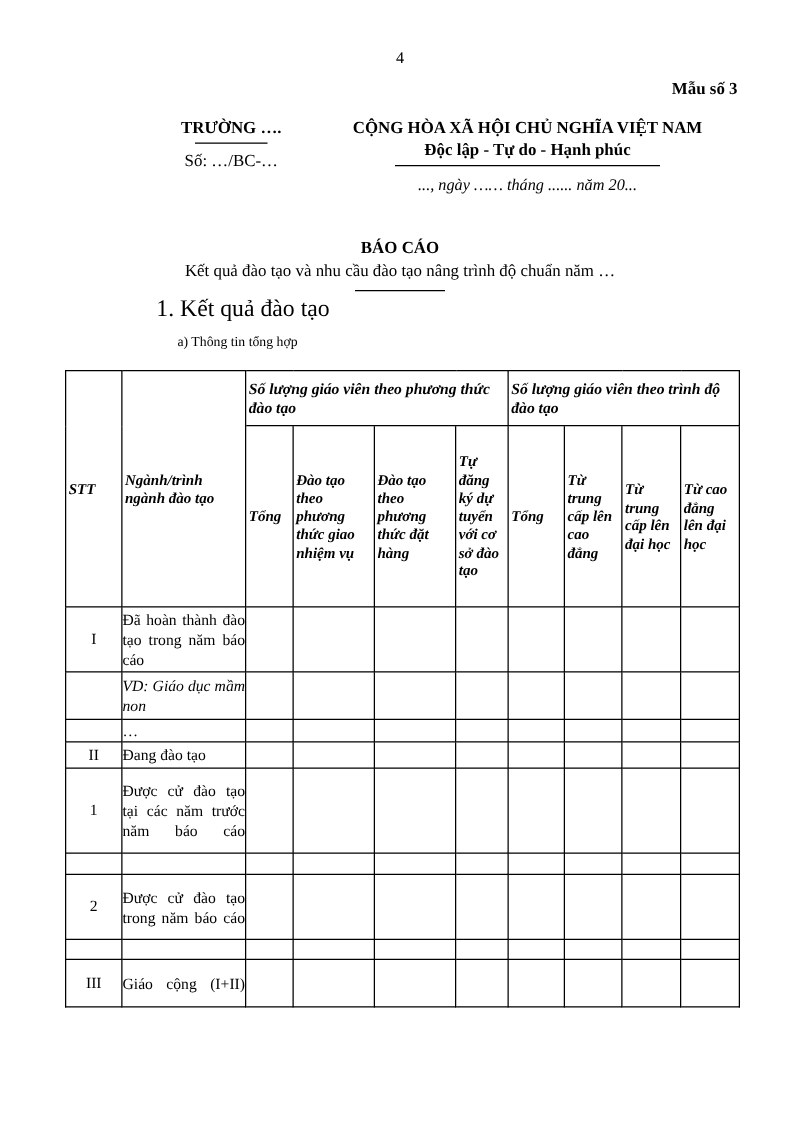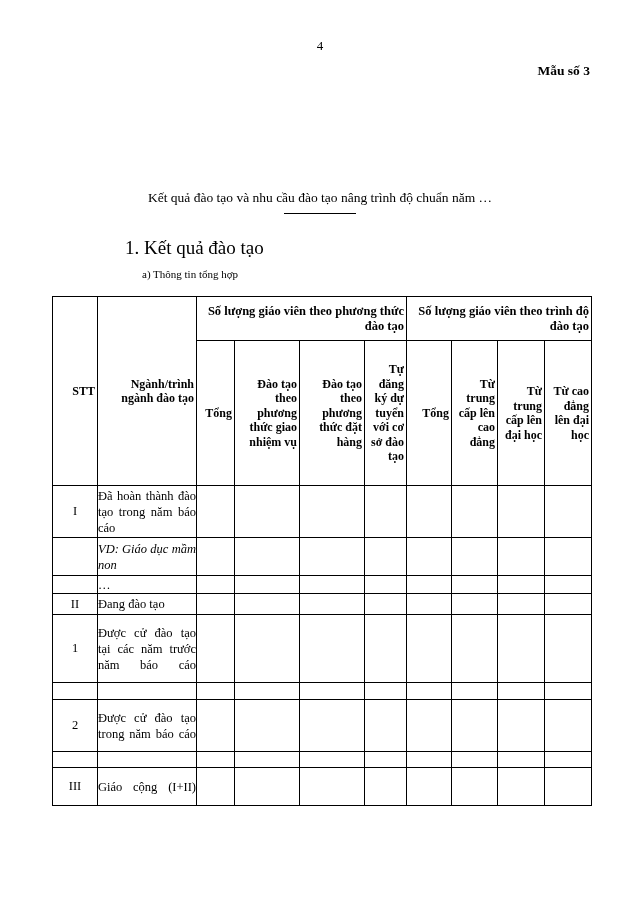--- a/index.html
+++ b/index.html
@@ -165,24 +165,25 @@
     font-size: 12px;
   }
   table.report th,
   table.report td {
     border: 1px solid #000;
     padding: 0;
     vertical-align: middle;
     font-weight: normal;
   }
   table.report th {
-    text-align: right;
+    text-align: left;
     font-weight: bold;
     line-height: 14.5px;
     padding: 1px 2px;
+    font-style: italic;
   }
   th.grp {
     font-size: 12.5px;
     line-height: 15px;
     padding: 3px 4px;
   }
   th.tall {
     height: 186px;
   }
   td.idx {
@@ -221,22 +222,36 @@
 </style>
 </head>
 <body>
 
 <div class="page">
 
   <div class="page-number">4</div>
 
   <div class="form-code">Mẫu số 3</div>
 
+  <div class="header">
+    <div class="header-left">
+      <div class="school">TRƯỜNG ….</div>
+      <div class="rule-short"></div>
+      <div class="docnum">Số: …/BC-…</div>
+    </div>
+    <div class="header-right">
+      <div class="nation">CỘNG HÒA XÃ HỘI CHỦ NGHĨA VIỆT NAM</div>
+      <div class="motto">Độc lập - Tự do - Hạnh phúc</div>
+      <div class="rule-long"></div>
+      <div class="dateline">..., ngày …… tháng ...... năm 20...</div>
+    </div>
+  </div>
 
   <div class="title-block">
+    <div class="title-main">BÁO CÁO</div>
     <div class="title-sub">Kết quả đào tạo và nhu cầu đào tạo nâng trình độ chuẩn năm …</div>
     <div class="rule-title"></div>
   </div>
 
   <div class="section-1">1. Kết quả đào tạo</div>
   <div class="section-a">a) Thông tin tổng hợp</div>
 
   <div class="table-wrap">
     <table class="report">
       <colgroup>

